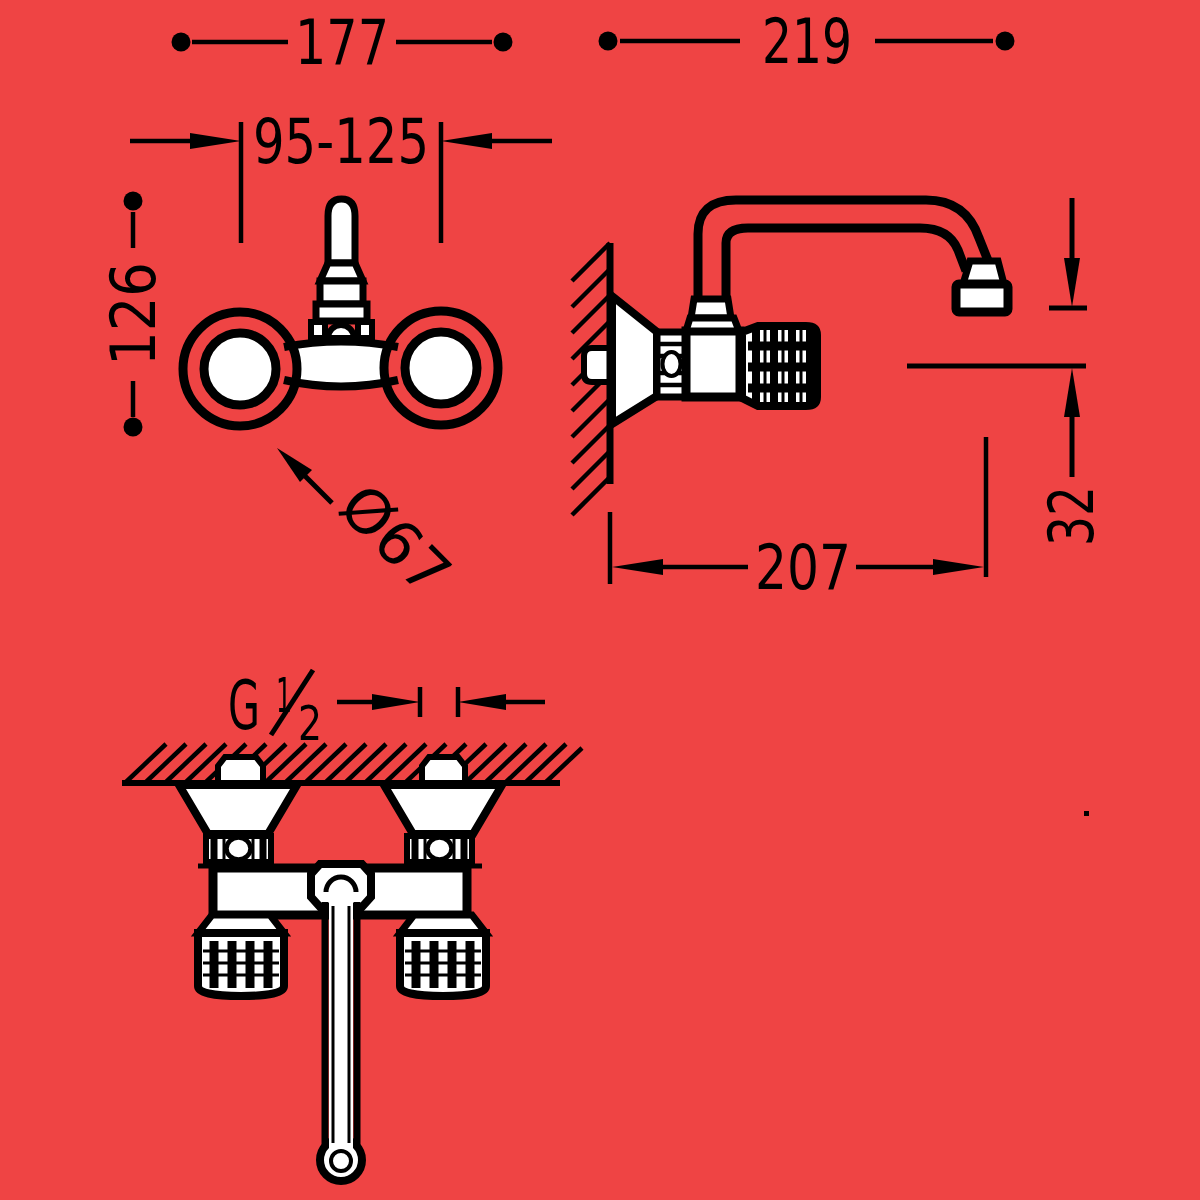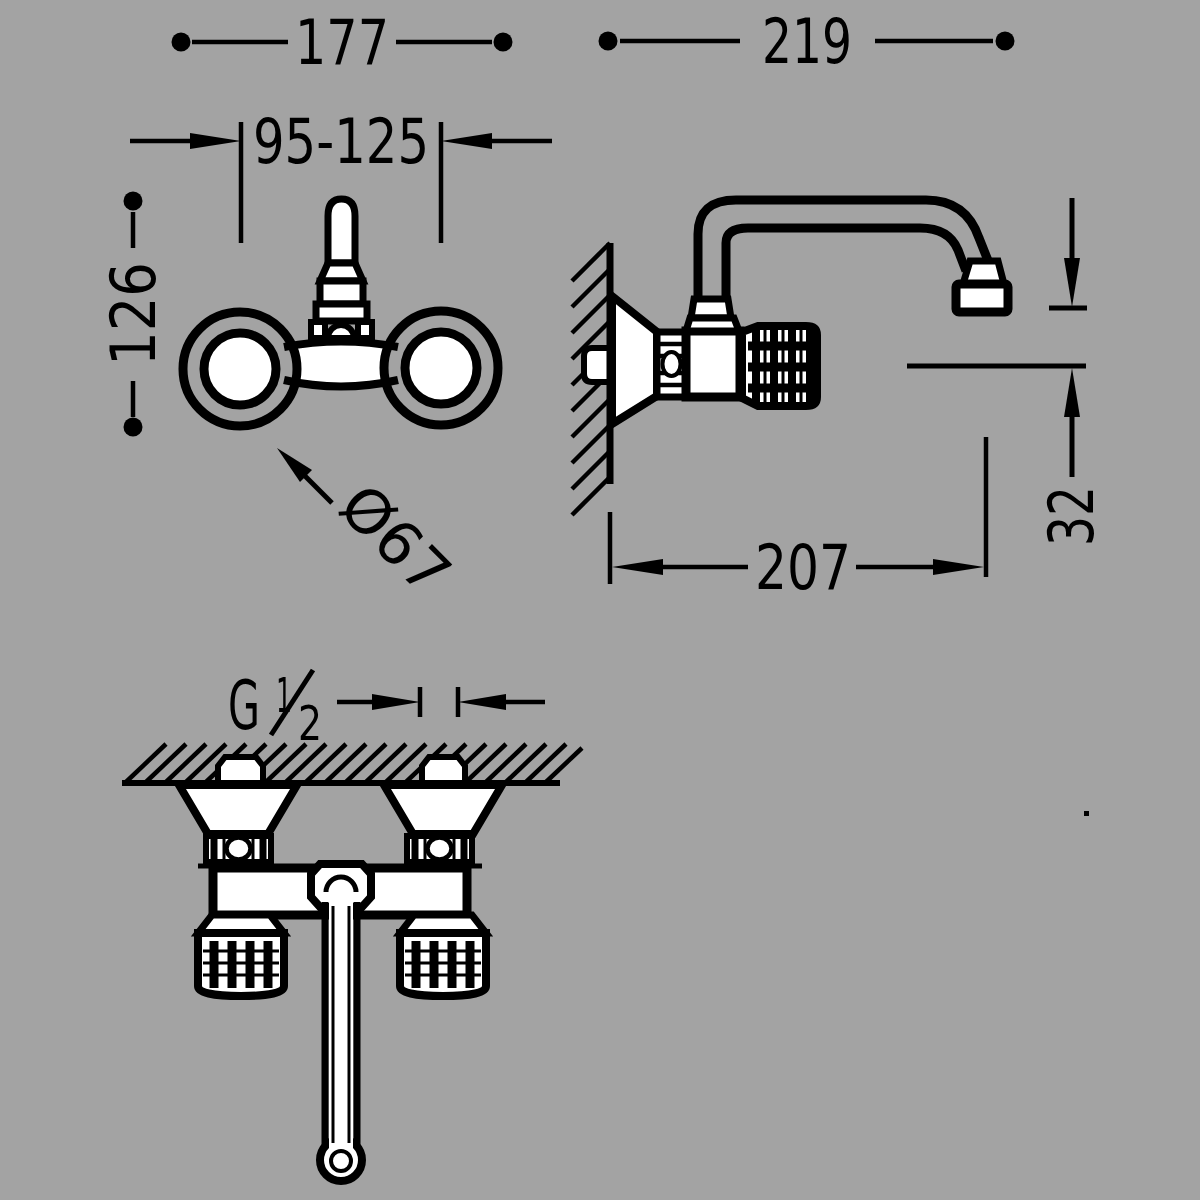--- a/index.html
+++ b/index.html
@@ -1,16 +1,16 @@
 <!DOCTYPE html>
 <html><head>
 <meta charset="utf-8">
 <style>
   html,body{margin:0;padding:0;background:#ffffff;}
-  .page{width:1200px;height:1200px;position:relative;background:#a3a3a3;}
+  .page{width:1200px;height:1200px;position:relative;background:#ef4444;}
   svg{display:block;}
   text{font-family:"DejaVu Sans","Liberation Sans",sans-serif;fill:#000;}
   .ln5{stroke:#000;stroke-width:5;fill:none;}
   .ln4{stroke:#000;stroke-width:4.5;fill:none;}
   .ln3{stroke:#000;stroke-width:3;fill:none;}
   .out8{stroke:#000;stroke-width:8;fill:#fff;}
   .out9{stroke:#000;stroke-width:9;fill:#fff;}
   .out7{stroke:#000;stroke-width:7;fill:#fff;}
   .out6{stroke:#000;stroke-width:6;fill:#fff;}
   .nofill9{stroke:#000;stroke-width:9;fill:none;}

